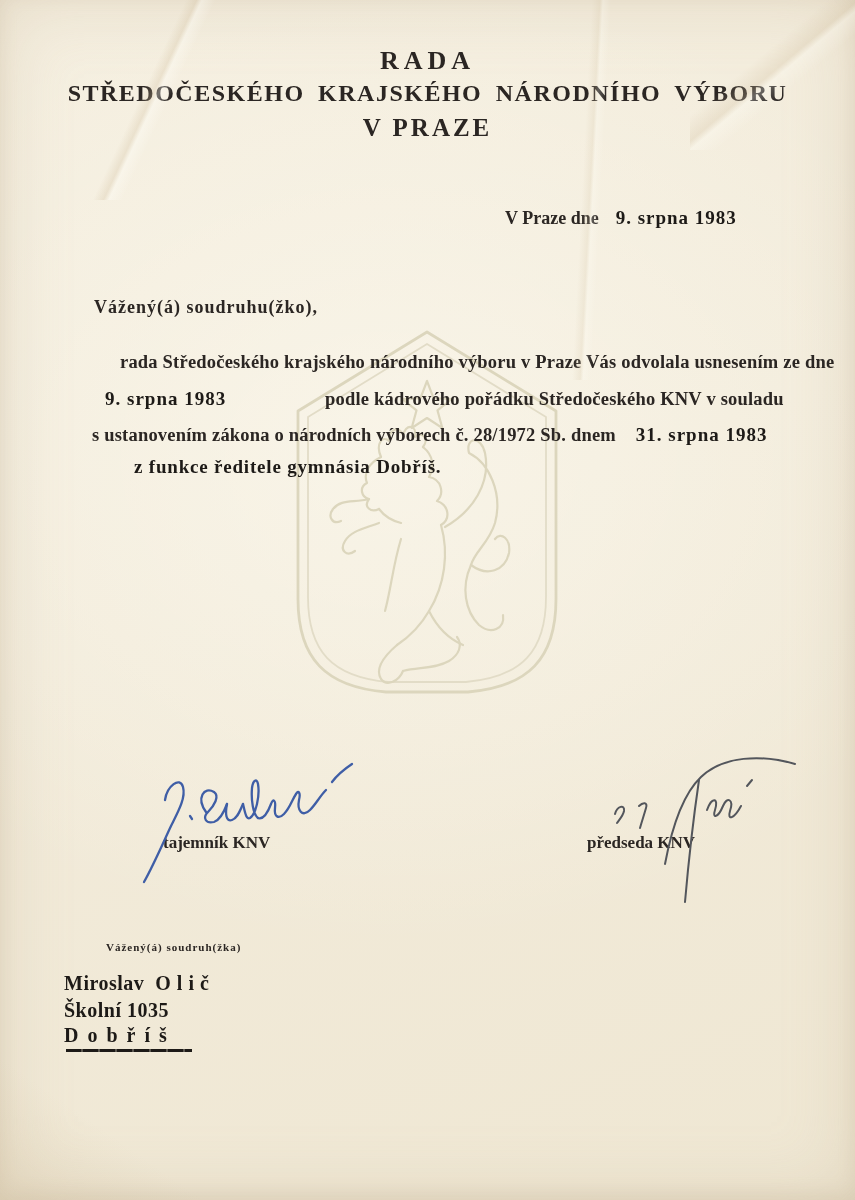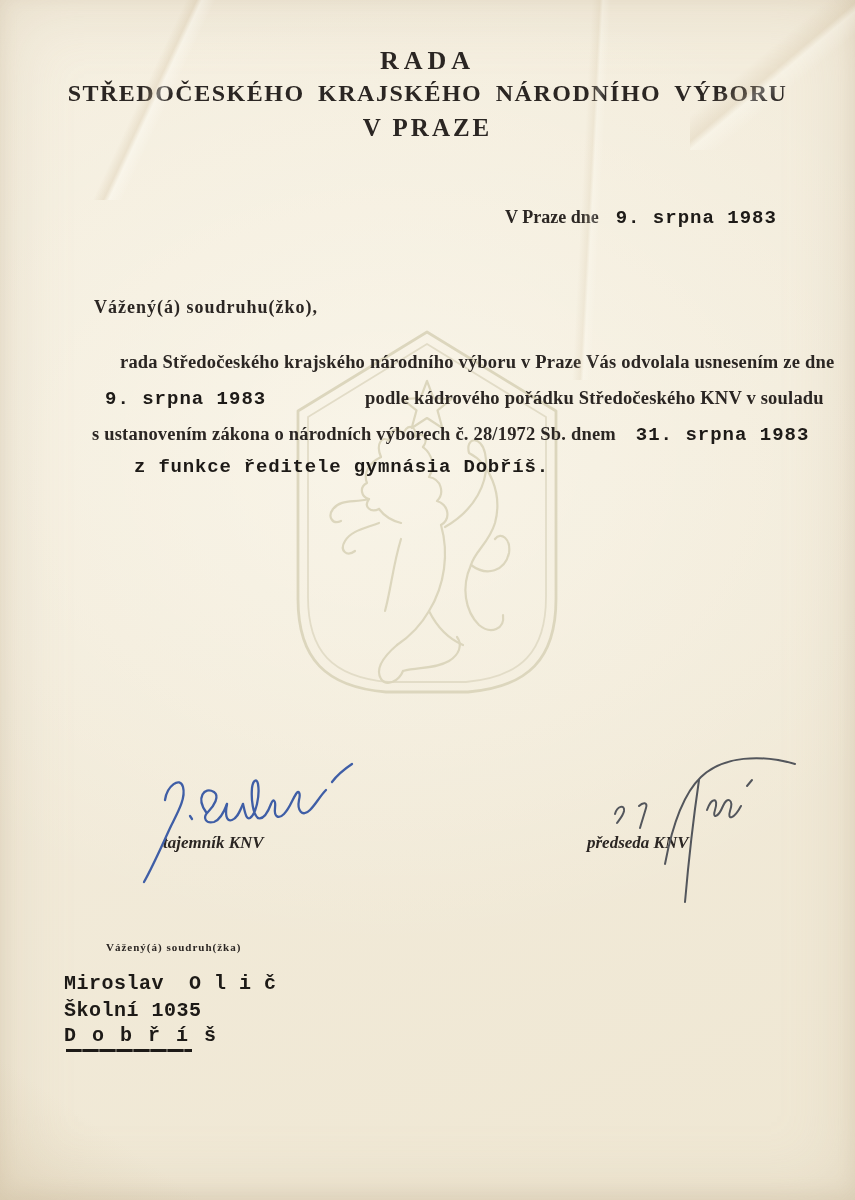--- a/index.html
+++ b/index.html
@@ -12,21 +12,21 @@
       radial-gradient(ellipse 900px 700px at 45% 38%, rgba(255,253,245,0.5), rgba(255,253,245,0) 70%),
       linear-gradient(160deg, #f5efe0 0%, #f2ebda 45%, #efe7d3 100%);
     box-shadow: inset 0 0 70px rgba(186,166,132,0.28), inset 0 -6px 18px rgba(170,150,115,0.18);
     font-family: "Liberation Serif", serif;
     color: #2b2623;
   }
   .layer-text { position: absolute; inset: 0; z-index: 2; }
   .wm { position: absolute; left: 293px; top: 327px; z-index: 1; }
   .serif-b { font-family: "Liberation Serif", serif; font-weight: bold; color: #2b2623; }
   .mono {
-    font-family: Liberation Mono, monospace;
+    font-family: Liberation Serif, serif;
     font-weight: bold; color: #1d1a17; white-space: pre;
   }
   .hdr { position: absolute; left: 0; right: 0; text-align: center; }
   .hdr-1 { top: 46px;  font-size: 26px; letter-spacing: 5px;  }
   .hdr-2 { top: 80px;  font-size: 24px; letter-spacing: 1.5px; word-spacing: 6px; }
   .hdr-3 { top: 114px; font-size: 25px; letter-spacing: 3px; }
   .dateline { position: absolute; left: 505px; top: 207px; display: flex; align-items: baseline; }
   .dateline .lbl { font-size: 18px; }
   .dateline .dt  { font-size: 19px; letter-spacing: 1px; margin-left: 17px; }
   .salutation { position: absolute; left: 94px; top: 297px; font-size: 18px; letter-spacing: 1px; }
@@ -34,21 +34,21 @@
   .b1 { left: 120px; top: 352px; }
   .b2 { left: 105px; top: 388px; }
   .b2 .mono { font-size: 19px; letter-spacing: 1px; }
   .b2 .rest { margin-left: 46px; padding-left: 48px; }
   .b3 { left: 92px; top: 424px; }
   .b3 .mono { font-size: 19px; letter-spacing: 1px; margin-left: 15px; }
   .b4 { left: 86px; top: 456px; font-size: 19px; letter-spacing: 0.8px; margin-left: 48px; }
   .sig-svg { position: absolute; z-index: 2; }
   .sig-left-svg  { left: 110px; top: 760px; }
   .sig-right-svg { left: 595px; top: 744px; }
-  .sig-label { position: absolute; font-size: 17px; z-index: 2; font-style: italic; }
+  .sig-label { position: absolute; font-size: 17px; z-index: 2; }
   .sig-label-left  { left: 163px; top: 833px; }
   .sig-label-right { left: 587px; top: 833px; }
   .rcpt-sal  { position: absolute; left: 92px; top: 941px; font-size: 11px; letter-spacing: 1px; margin-left: 14px; }
   .rcpt-line { position: absolute; left: 64px; font-size: 20px; letter-spacing: 0.5px; }
   .rcpt-name   { top: 972px; }
   .rcpt-street { top: 999px; text-align: center; }
   .rcpt-city   { top: 1024px; letter-spacing: 2px; }
   .rcpt-underline {
     position: absolute; left: 66px; top: 1049px; width: 126px; height: 3px; z-index: 2;
     background: repeating-linear-gradient(90deg, #1d1a17 0 15px, rgba(29,26,23,0.7) 15px 17px);

